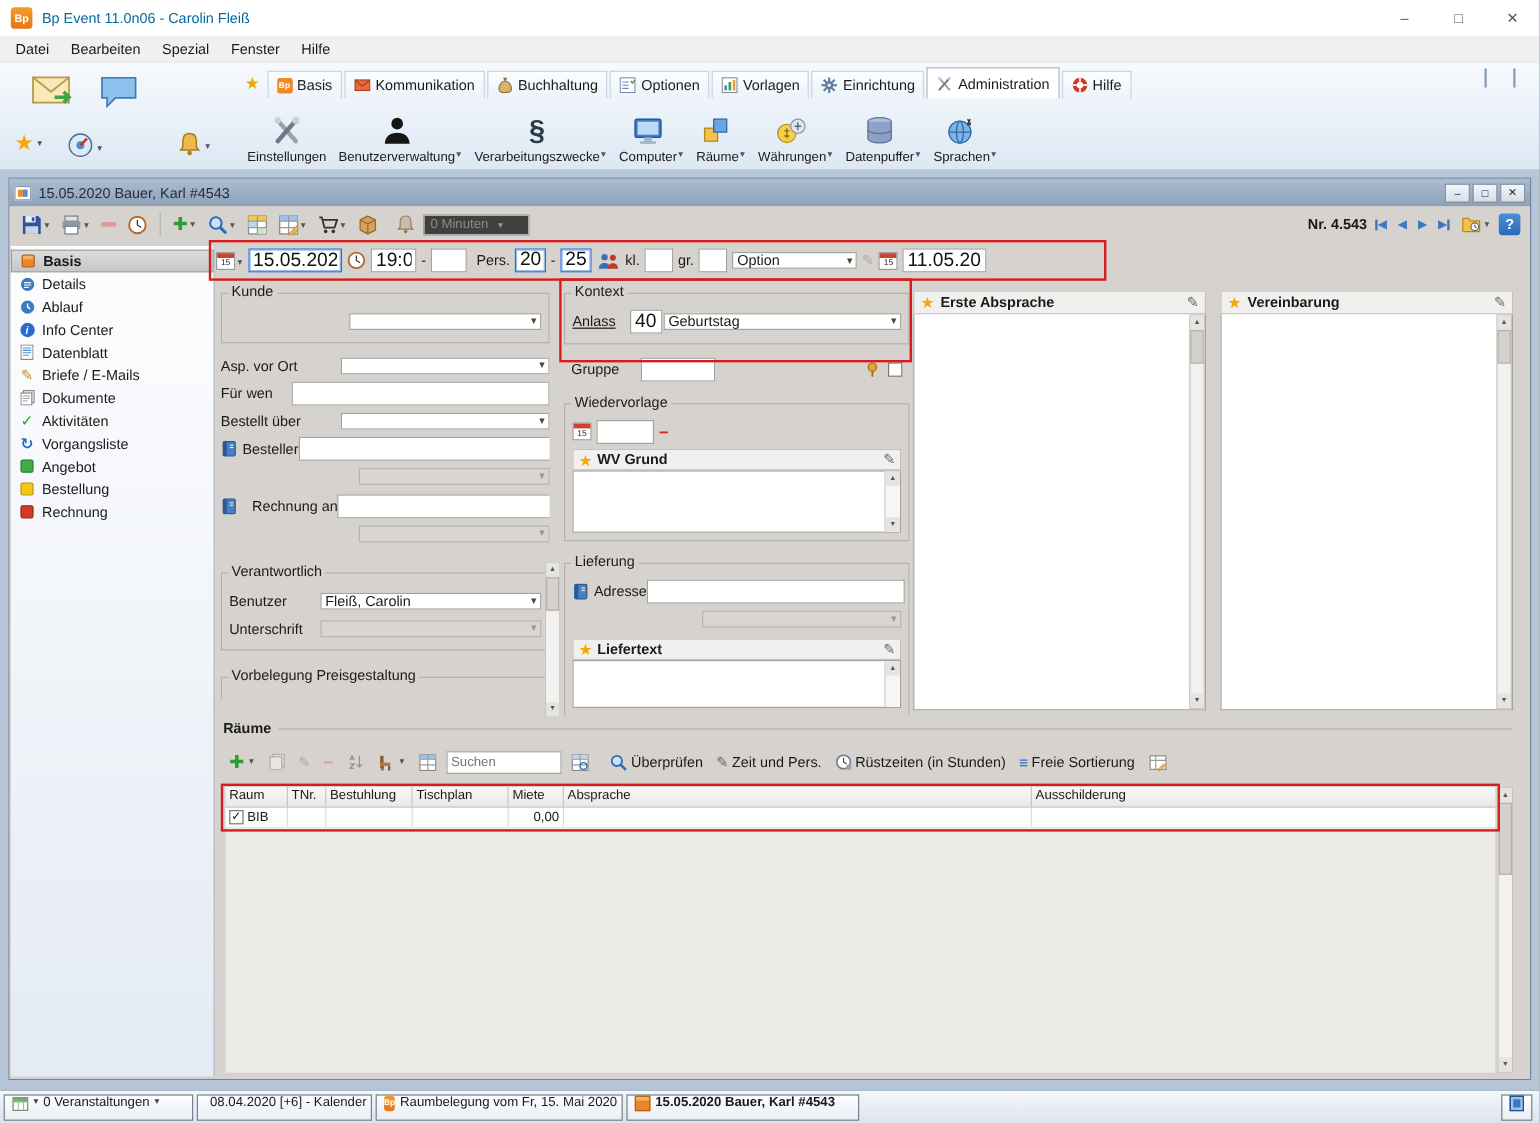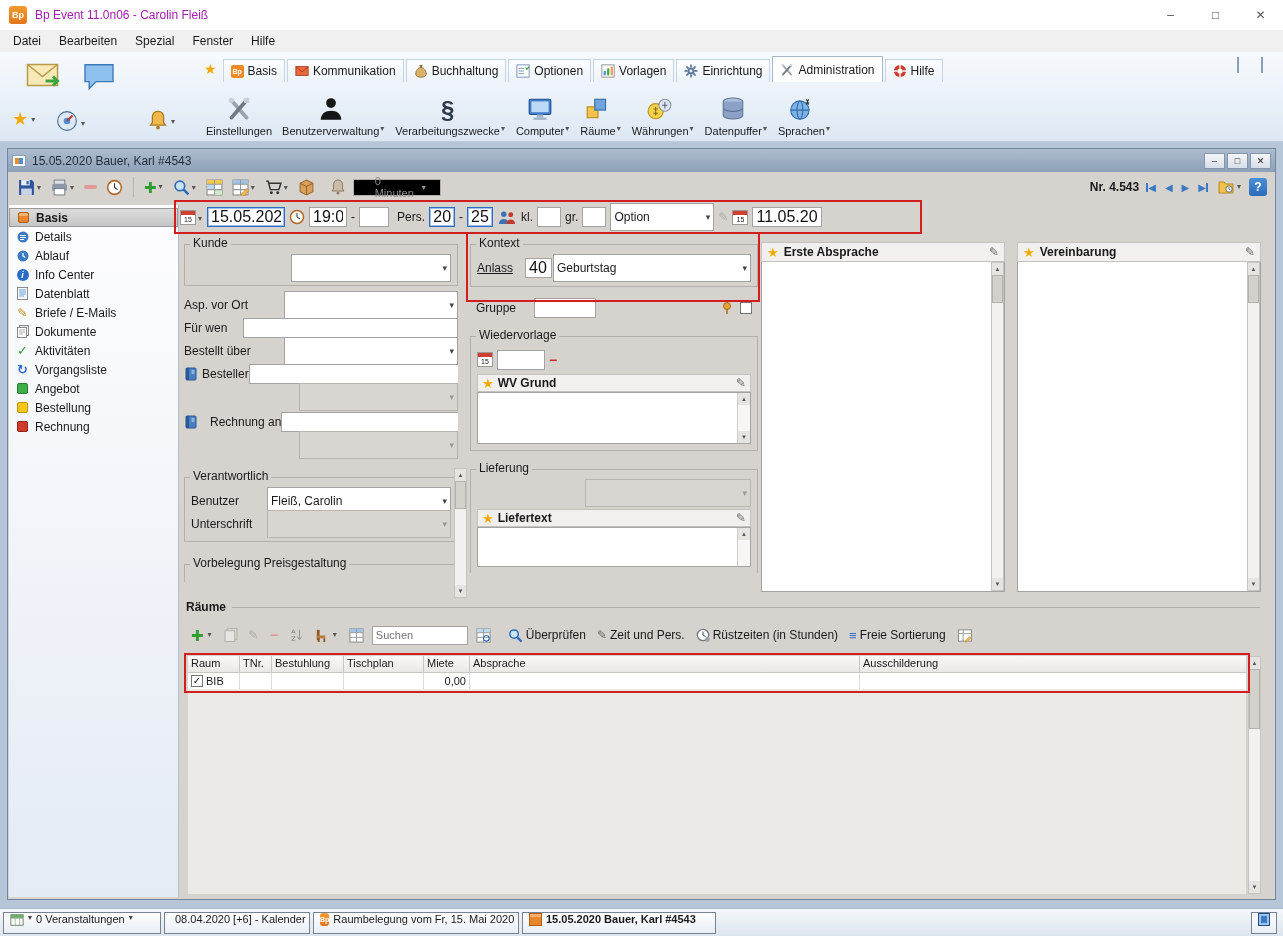--- a/index.html
+++ b/index.html
@@ -4,21 +4,21 @@
 <style>
 *{margin:0;padding:0;box-sizing:border-box}
 body{font-family:"Liberation Sans","DejaVu Sans",sans-serif;font-size:12px;color:#1a1a1a;background:#8fa0b4}
 .app{position:relative;width:1283px;height:936px;overflow:hidden;background:#b7c5d8}
 .abs{position:absolute}
 .flex{display:flex;align-items:center}
 svg{display:block}
 
 .titlebar{left:0;top:0;width:1283px;height:30px;background:#fff;display:flex;align-items:center;padding-left:9px;gap:8px}
 .app-logo{width:18px;height:18px;border-radius:3px;background:linear-gradient(#f59b2e,#e2751a);color:#fff;font-weight:bold;font-size:9px;display:flex;align-items:center;justify-content:center}
-.title-text{color:#a21caf}
+.title-text{color:#0369a1}
 .win-btns{margin-left:auto;display:flex;height:30px}
 .win-btn{width:45px;height:30px;display:flex;align-items:center;justify-content:center;color:#555;font-size:12px}
 
 .menubar{left:0;top:30px;width:1283px;height:22px;background:#f0f0f0;display:flex;align-items:center;padding-left:4px}
 .menu-item{padding:2px 9px;cursor:default}
 
 .ribbon{left:0;top:52px;width:1283px;height:90px;background:linear-gradient(#f7fafd,#dde8f4);border-bottom:1px solid #bdccdd}
 .rtabs{position:absolute;left:204px;top:4px;display:flex;align-items:flex-end;gap:2px}
 .rtab{display:flex;align-items:center;gap:4px;height:23px;padding:0 7px;border:1px solid #c8d5e4;border-bottom:none;background:linear-gradient(#fcfdfe,#edf3fa);white-space:nowrap}
 .rtab.active{background:#fff;border-color:#a9b9cc;height:26px}
@@ -47,30 +47,30 @@
 .workspace{left:0;top:142px;width:1283px;height:766px}
 .mdi{position:absolute;left:7px;top:6px;width:1269px;height:752px;border:1px solid #6f86a0;background:#d6d3ce}
 .mdi-titlebar{height:23px;background:linear-gradient(#aebdd0,#8da0b7);display:flex;align-items:center;gap:6px;padding:0 4px;color:#1f2c3d}
 .mdi-btn{width:21px;height:16px;border:1px solid #8496ab;background:linear-gradient(#f4f6f9,#d7dee8);display:flex;align-items:center;justify-content:center;font-size:9px;color:#222;margin-left:2px}
 .mdi-body{position:relative;height:727px;background:#d6d3ce;overflow:hidden}
 
 .doc-toolbar{position:absolute;left:0;top:0;width:1267px;height:30px;display:flex;align-items:center;gap:5px;padding:0 8px}
 .tbtn{display:flex;align-items:center;gap:1px;padding:2px}
 .tsep{width:1px;height:20px;background:#b6b3ae;margin:0 3px}
 .redbar{width:13px;height:4px;border-radius:2px;background:#e09a9a}
-.minutes{display:flex;align-items:center;gap:8px;height:17px;border:1px solid #b0b0ac;background:#000000;color:#8a8a8a;padding:0 21px;font-size:11px}
+.minutes{display:flex;align-items:center;gap:8px;height:17px;border:1px solid #b0b0ac;background:#404040;color:#8a8a8a;padding:0 5px;font-size:11px}
 .minutes::after{content:"▾";font-size:8px;color:#999}
 .nr{font-weight:bold;margin-left:auto}
 .nav{color:#3b79c4;font-size:10px;display:flex;align-items:center;padding:2px}
 .nav .bar{display:inline-block;width:2px;height:9px;background:#3b79c4}
 .helpbtn{width:18px;height:18px;border-radius:3px;background:linear-gradient(#4a90d9,#2a6ab8);color:#fff;font-weight:bold;display:flex;align-items:center;justify-content:center;font-size:12px}
 
 .inp{height:20px;background:#fff;border:1px solid #a3a3a3;padding:0 3px;font-family:"Liberation Sans",sans-serif;font-size:16px;color:#111}
 .inp.hl{border:1px solid #2a6cc8;box-shadow:inset 0 0 0 1px #9cc0ea}
-.dd{position:relative;display:flex;align-items:center;padding-right:15px;background:#fff;border:1px solid #a3a3a3;height:28px}
+.dd{position:relative;display:flex;align-items:center;padding-right:15px;background:#fff;border:1px solid #a3a3a3;height:14px}
 .dd>span{padding-left:3px;white-space:nowrap;overflow:hidden}
 .dd::after{content:"▾";position:absolute;right:3px;font-size:9px;color:#444}
 .dd.dis{background:#d9d6d1;border-color:#b8b5b0}
 .dd.dis::after{color:#999}
 .lbl{white-space:nowrap}
 .lbl.link{text-decoration:underline}
 .cal{width:16px;height:15px;background:#fff;border:1px solid #9a9a9a;position:relative;display:flex;align-items:flex-end;justify-content:center;font-size:7px;line-height:8px}
 .cal::before{content:"";position:absolute;top:0;left:0;right:0;height:4px;background:#d04030}
 .cb{width:12px;height:12px;border:1px solid #777;background:#fff;font-size:10px;line-height:10px;text-align:center;color:#111}
 .cb[data-checked="true"]::after{content:"✓"}
@@ -718,20 +718,31 @@
               <div class="vsb" style="position:absolute;right:0;top:0;bottom:0;border:none;border-left:1px solid #d0cec9;background:#f7f6f4">
                 <span class="vsb-btn up"></span>
                   <span class="vsb-track"></span>
                   <span class="vsb-btn down"></span>
               </div>
             </div>
           </div>
           <div class="grp" style="margin-top:18px;padding:12px 6px 6px 6px;border-bottom:none">
             <span class="gtitle">Lieferung</span>
             <div class="frow">
+              <span class="flex" style="width:90px;gap:4px">
+                <svg width="14" height="14" viewBox="0 0 14 14" aria-hidden="true">
+                    <rect x="2" y="1" width="10" height="12" rx="1" fill="#4a7fc1" stroke="#2a5a96"></rect>
+                    <rect x="2" y="1" width="3" height="12" fill="#2a5a96"></rect>
+                    <path d="M7.5 4h3M7.5 6h3" stroke="#fff" stroke-width="0.8"></path>
+                  </svg>
+                <span class="lbl">Adresse</span>
+              </span>
+              <input class="inp" style="flex: 1 1 0%;" value="">
+            </div>
+            <div class="frow">
                 <span style="width:108px"></span>
                 <span class="dd dis" style="flex:1">
                   <span></span>
                 </span>
               </div>
             <div class="hdrbar" style="margin-top:6px">
               <span class="g-star">★</span>
               <span style="font-weight:bold">Liefertext</span>
               <span style="flex:1"></span>
               <span class="g-pencil">✎</span>

